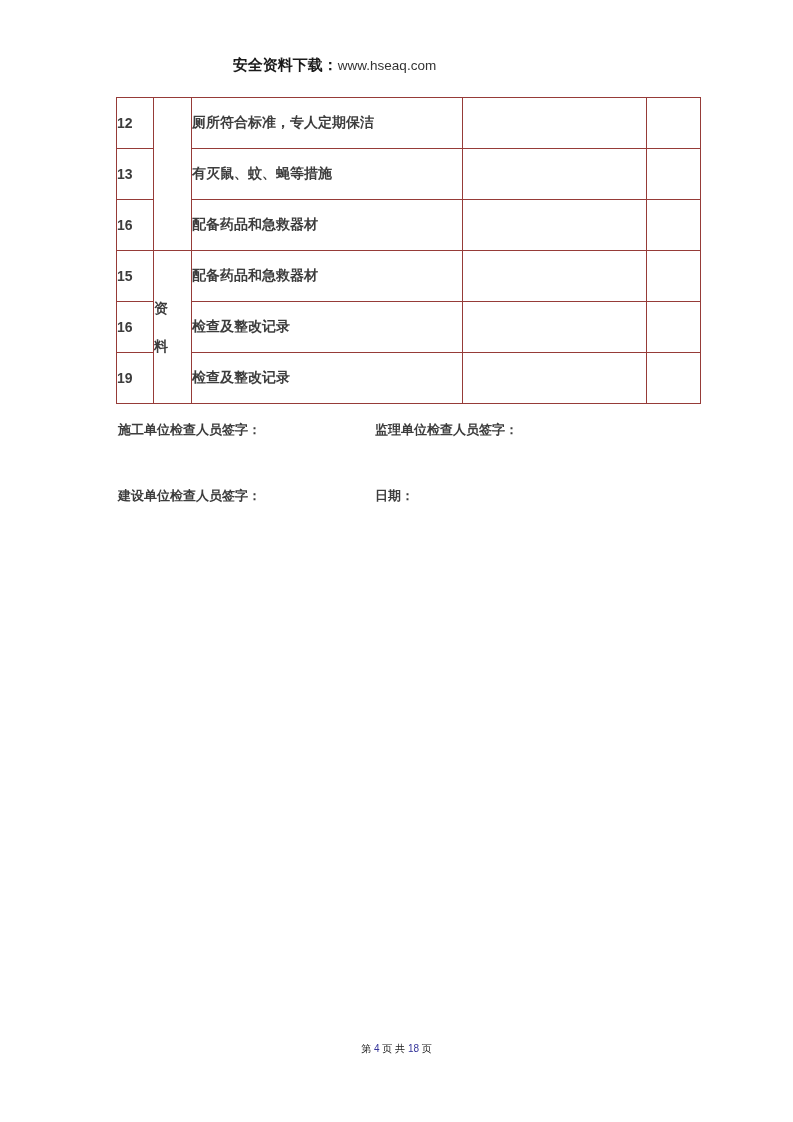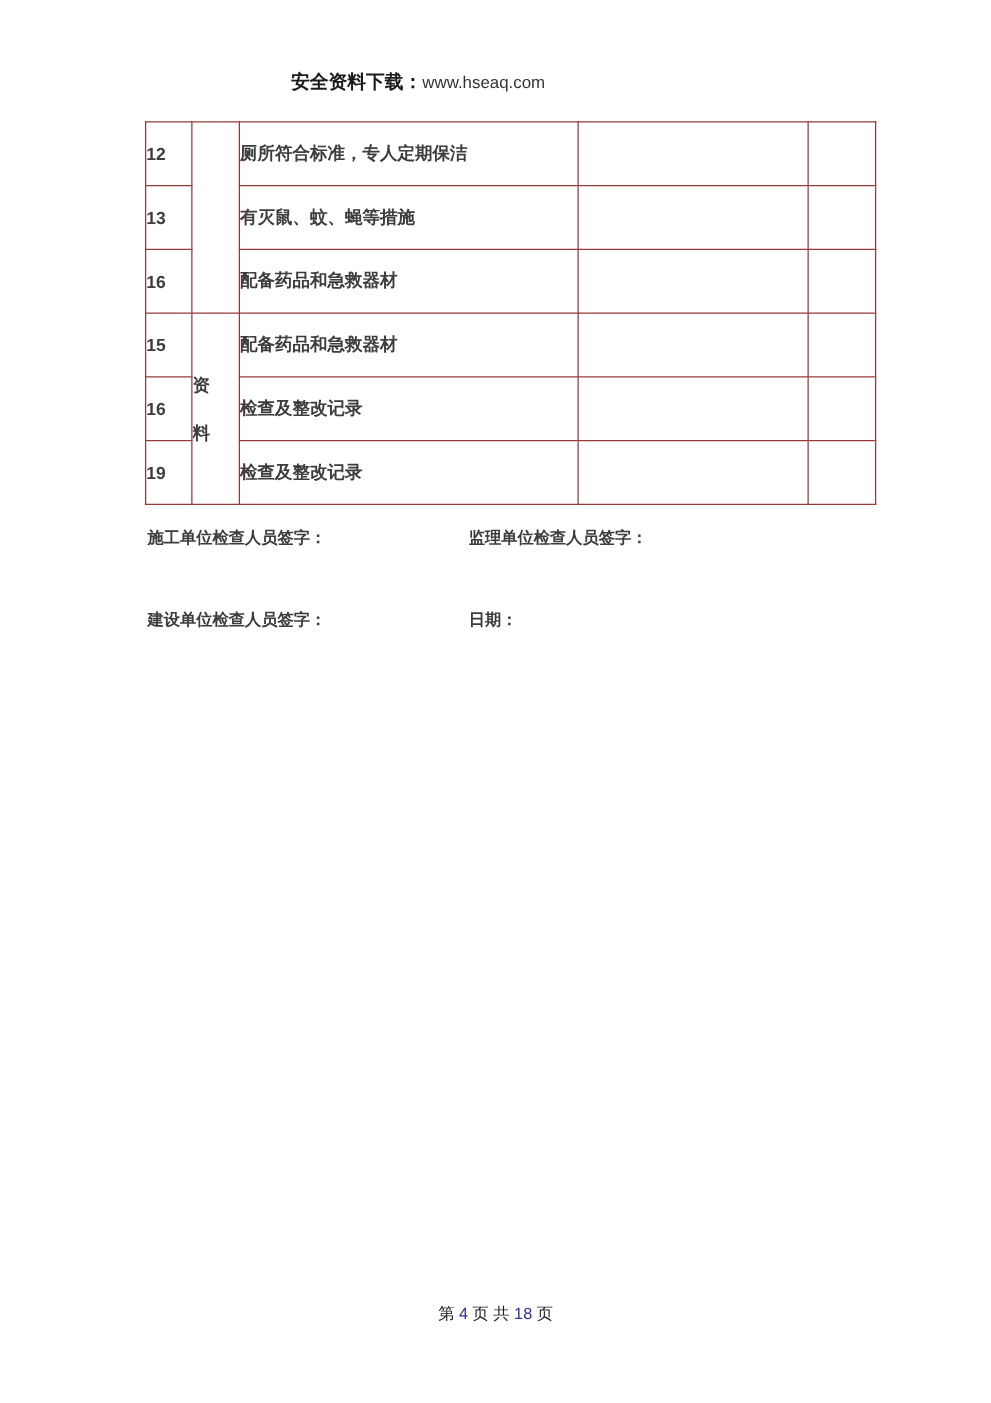--- a/index.html
+++ b/index.html
@@ -43,21 +43,21 @@
   .signature-block span{
     position:absolute;font-size:13px;font-weight:bold;
     color:var(--text_color);white-space:nowrap;
   }
   .sig-r1{top:421px;}
   .sig-r2{top:487px;}
   .sig-left{left:118px;}
   .sig-right{left:375px;font-family:Liberation Mono, monospace;}
   .doc-footer{
     position:absolute;top:1042px;left:0;width:793px;
-    text-align:center;font-size:13px;color:#1A1A1A;white-space:nowrap;
+    text-align:center;font-size:10px;color:#1A1A1A;white-space:nowrap;
   }
   .doc-footer .page-num{color:var(--page_number_color);}
 </style>
 </head>
 <body>
 
 <div class="doc-header">
   <span class="hdr-label">安全资料下载：</span><span class="hdr-url">www.hseaq.com</span>
 </div>
 

